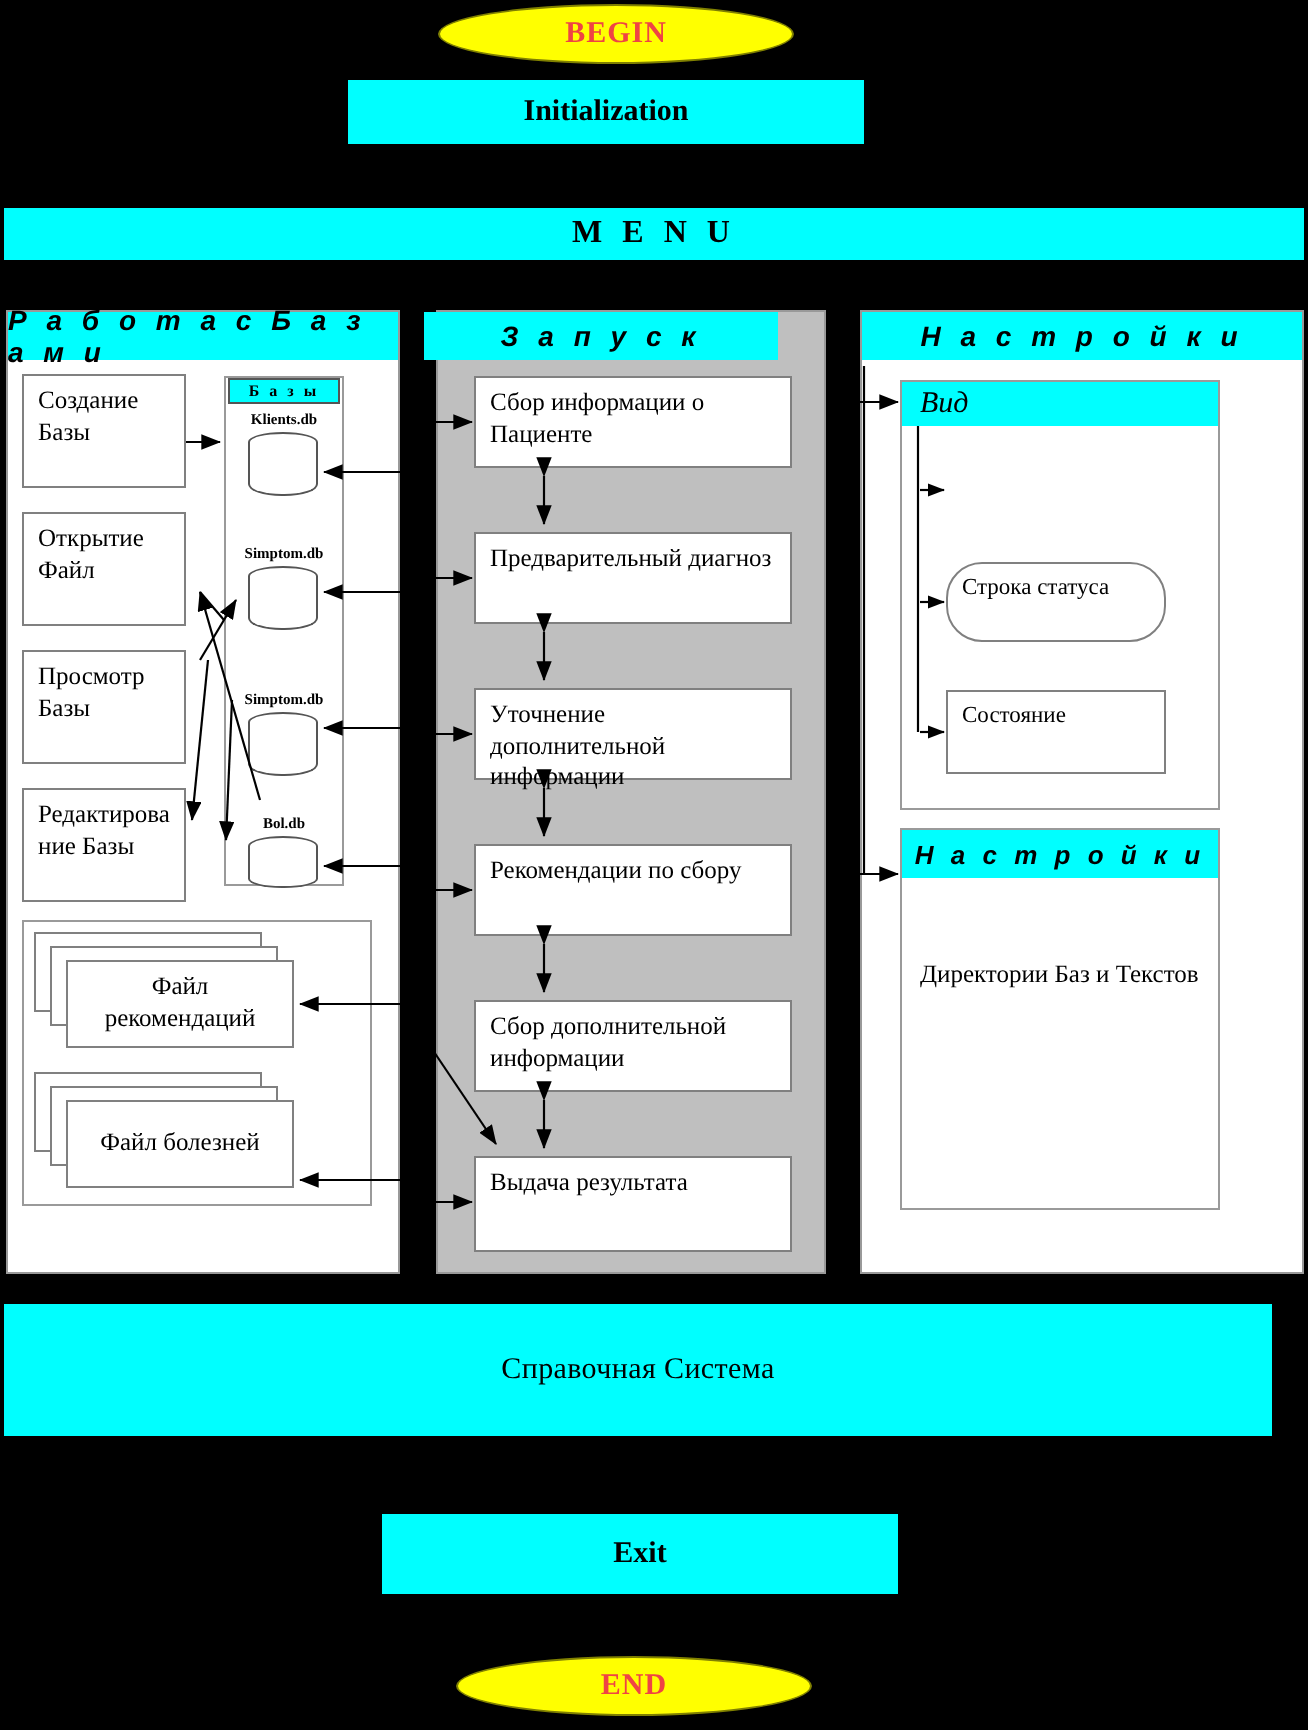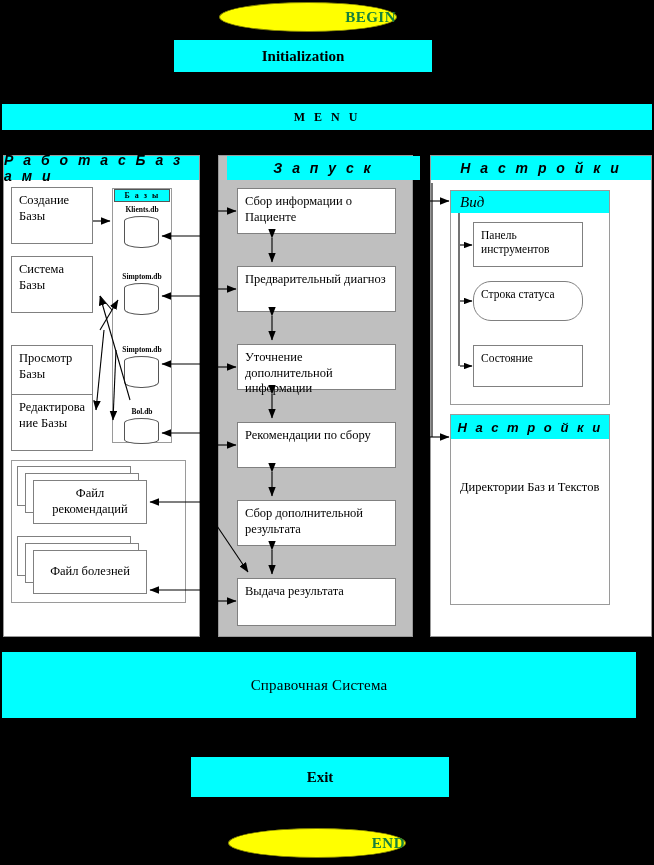--- a/index.html
+++ b/index.html
@@ -19,41 +19,41 @@
   }
   .abs { position: absolute; box-sizing: border-box; }
 
   
   .oval {
     background: #FFFF00;
     border: 1px solid #808000;
     border-radius: 50%;
     display: flex;
     align-items: center;
-    justify-content: flex-end;
+    justify-content: center;
     font-weight: bold;
     font-size: 15px;
-    color: #15803d;
+    color: #ef4444;
     letter-spacing: 0.5px;
   }
 
   
   .cyanbar {
     background: #00FFFF;
     display: flex;
     align-items: center;
     justify-content: center;
     color: #000;
     font-weight: bold;
     font-size: 15px;
   }
   .cyanbar.menu {
     font-weight: bold;
     letter-spacing: 3px;
-    font-size: 12px;
+    font-size: 16px;
   }
   .cyanbar.plain {
     font-weight: normal;
     font-size: 15px;
     letter-spacing: 0.2px;
   }
 
   
   .panel {
     background: #FFFFFF;
@@ -160,23 +160,23 @@
   <div class="abs panel" style="left:3px;top:155px;width:197px;height:482px;"></div>
 
   <div class="abs panel-header" style="left:4px;top:156px;width:195px;height:24px;">
     <span>Р а б о т а   с   Б а з а м и</span>
   </div>
 
   <div class="abs box" style="left:11px;top:187px;width:82px;height:57px;">
     <span>Создание Базы</span>
   </div>
   <div class="abs box" style="left:11px;top:256px;width:82px;height:57px;">
-    <span>Система Базы</span>
-  </div>
-  <div class="abs box" style="left:11px;top:325px;width:82px;height:57px;margin-top:20px;">
+    <span>Открытие Файл</span>
+  </div>
+  <div class="abs box" style="left:11px;top:325px;width:82px;height:57px;">
     <span>Просмотр Базы</span>
   </div>
   <div class="abs box" style="left:11px;top:394px;width:82px;height:57px;">
     <span>Редактирова ние Базы</span>
   </div>
 
   <div class="abs" style="left:112px;top:188px;width:60px;height:255px;border:1px solid #9a9a9a;background:#fff;"></div>
   <div class="abs db-header" style="left:114px;top:189px;width:56px;height:13px;">
     <span>Б а з ы</span>
   </div>
@@ -221,54 +221,51 @@
     <span>Файл рекомендаций</span>
   </div>
 
   <div class="abs stack-l" style="left:17px;top:536px;width:114px;height:40px;"></div>
   <div class="abs stack-l" style="left:25px;top:543px;width:114px;height:40px;"></div>
   <div class="abs box center" style="left:33px;top:550px;width:114px;height:44px;">
     <span>Файл болезней</span>
   </div>
 
   <div class="abs panel gray" style="left:218px;top:155px;width:195px;height:482px;"></div>
-  <div class="abs panel-header" style="left:227px;top:156px;width:193px;height:24px;">
+  <div class="abs panel-header" style="left:212px;top:156px;width:177px;height:24px;">
     <span>З а п у с к</span>
   </div>
 
   <div class="abs box" style="left:237px;top:188px;width:159px;height:46px;">
     <span>Сбор информации о Пациенте</span>
   </div>
   <div class="abs box" style="left:237px;top:266px;width:159px;height:46px;">
     <span>Предварительный диагноз</span>
   </div>
   <div class="abs box" style="left:237px;top:344px;width:159px;height:46px;">
     <span>Уточнение дополнительной информации</span>
   </div>
   <div class="abs box" style="left:237px;top:422px;width:159px;height:46px;">
     <span>Рекомендации по сбору</span>
   </div>
   <div class="abs box" style="left:237px;top:500px;width:159px;height:46px;">
-    <span>Сбор дополнительной результата</span>
+    <span>Сбор дополнительной информации</span>
   </div>
   <div class="abs box" style="left:237px;top:578px;width:159px;height:48px;">
     <span>Выдача результата</span>
   </div>
 
   <div class="abs panel" style="left:430px;top:155px;width:222px;height:482px;"></div>
   <div class="abs panel-header" style="left:431px;top:156px;width:220px;height:24px;">
     <span>Н а с т р о й к и</span>
   </div>
 
   <div class="abs" style="left:450px;top:190px;width:160px;height:215px;border:1px solid #9a9a9a;background:#fff;"></div>
   <div class="abs" style="left:451px;top:191px;width:158px;height:22px;background:#00FFFF;display:flex;align-items:center;padding-left:9px;font-style:italic;font-size:15px;color:#000;font-family:'Liberation Serif',serif;">
     <span>Вид</span>
-  </div>
-  <div class="abs box small" style="left:473px;top:222px;width:110px;height:45px;">
-    <span>Панель инструментов</span>
   </div>
   <div class="abs box small" style="left:473px;top:281px;width:110px;height:40px;border-radius:18px;">
     <span>Строка статуса</span>
   </div>
   <div class="abs box small" style="left:473px;top:345px;width:110px;height:42px;">
     <span>Состояние</span>
   </div>
 
   <div class="abs" style="left:450px;top:414px;width:160px;height:191px;border:1px solid #9a9a9a;background:#fff;"></div>
   <div class="abs" style="left:451px;top:415px;width:158px;height:24px;background:#00FFFF;display:flex;align-items:center;justify-content:center;font-style:italic;font-weight:bold;font-size:13px;letter-spacing:2.5px;color:#000;font-family:'Liberation Sans',sans-serif;">

